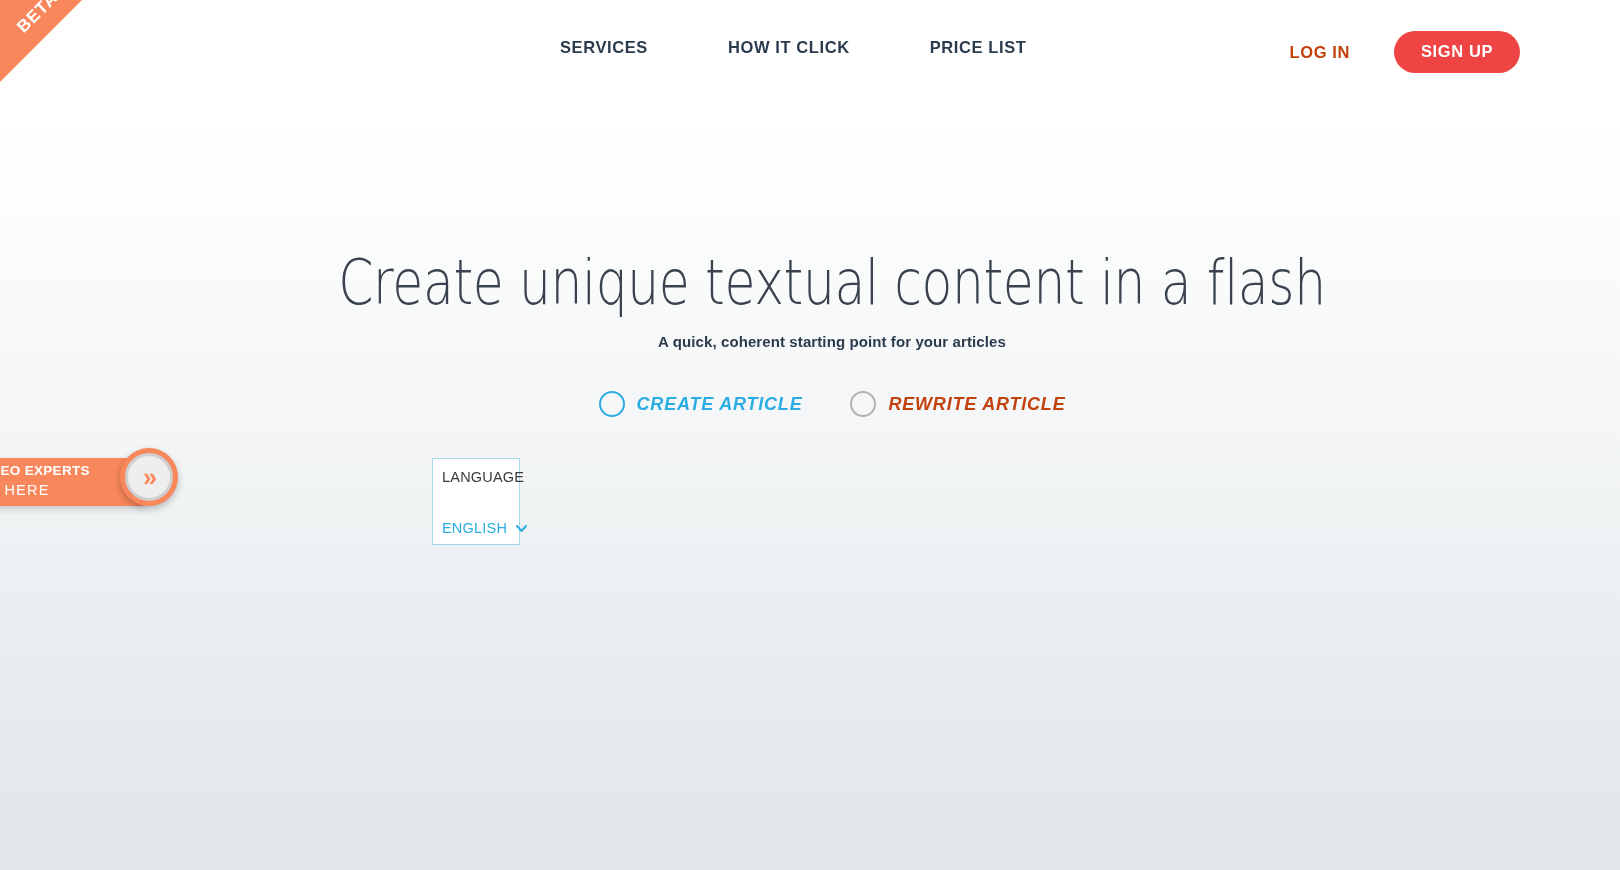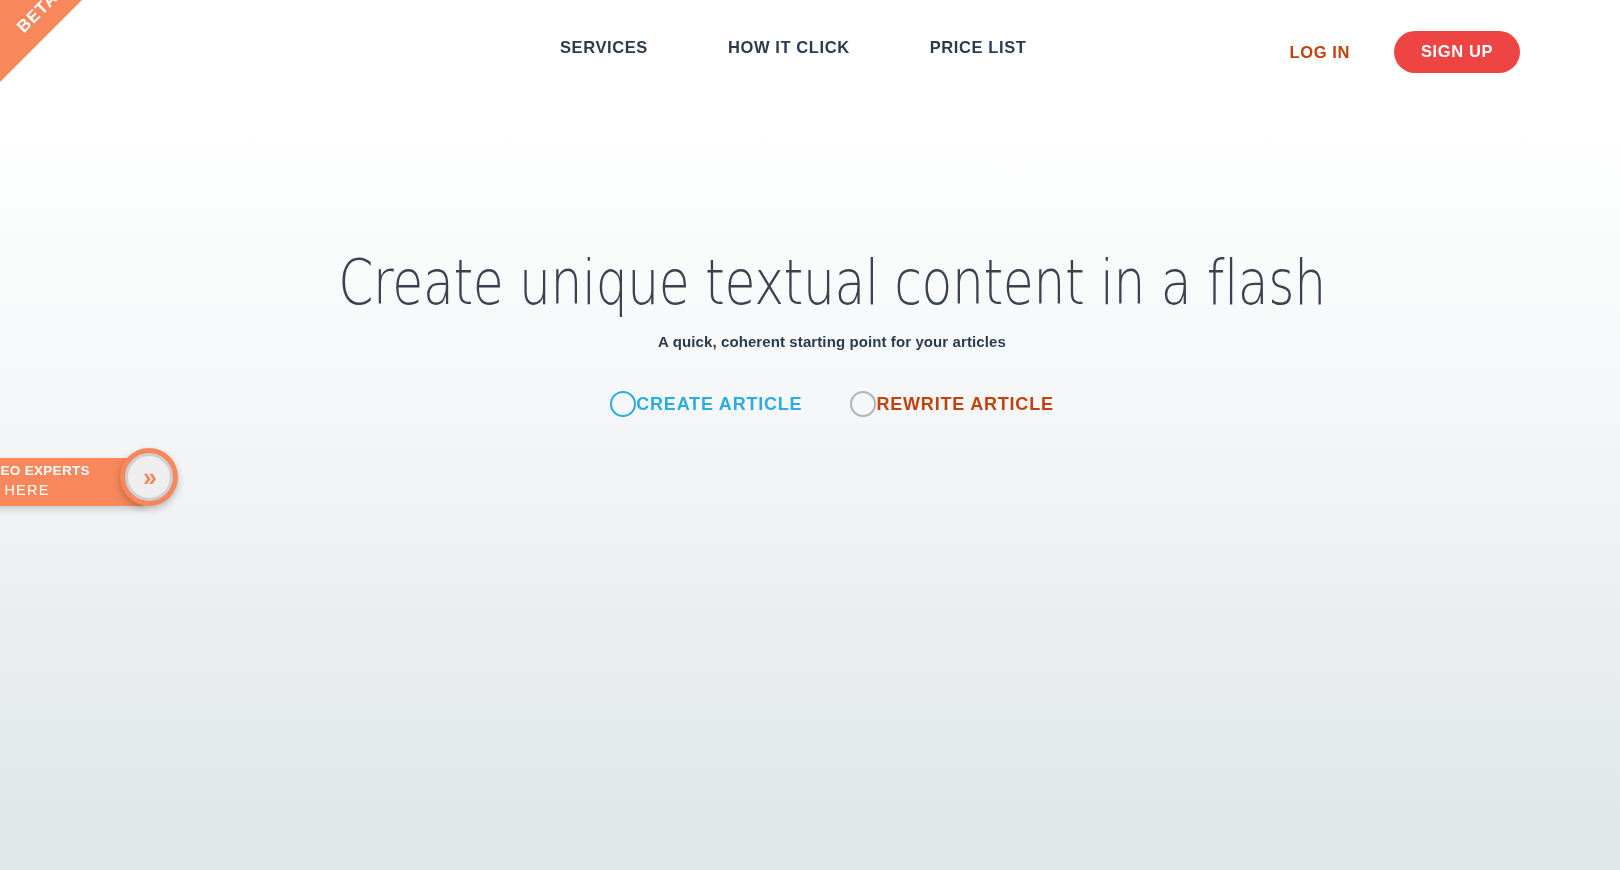--- a/index.html
+++ b/index.html
@@ -136,22 +136,24 @@
   .mode-row {
     margin-top: 41px;
     display: flex;
     justify-content: center;
     align-items: center;
     gap: 48px;
   }
   .mode-option {
     display: flex;
     align-items: center;
+    gap: 12px;
     cursor: pointer;
     user-select: none;
+    font-style: italic;
   }
   .radio-ring {
     width: 26px;
     height: 26px;
     border-radius: 50%;
     border: 2.5px solid #2bade3;
     background: transparent;
     flex: none;
   }
   .radio-ring.off { border-color: #b3b3b3; }
@@ -352,20 +354,31 @@
     </div>
     <div class="mode-option">
       <span class="radio-ring off"></span>
       <span class="mode-label off">REWRITE ARTICLE</span>
     </div>
   </div>
 </div>
 
 <div class="form-area">
 
+  <div class="lang-box">
+    <div class="lang-label">LANGUAGE</div>
+    <div class="lang-select-row">
+      <span class="lang-value">ENGLISH</span>
+      <span class="chevron-down">
+        <svg width="11" height="11" viewBox="0 0 11 11" aria-hidden="true">
+          <path d="M1 3 L5.5 8 L10 3" fill="none" stroke="#2bade3" stroke-width="2" stroke-linecap="round" stroke-linejoin="round"></path>
+        </svg>
+      </span>
+    </div>
+  </div>
 
 
 </div>
 
 <div class="promo-tab">
   <div class="promo-line1">GENCIES &amp; SEO EXPERTS</div>
   <div class="promo-line2">CLICK HERE</div>
 </div>
 <div class="promo-circle">
   <div class="promo-circle-inner">

